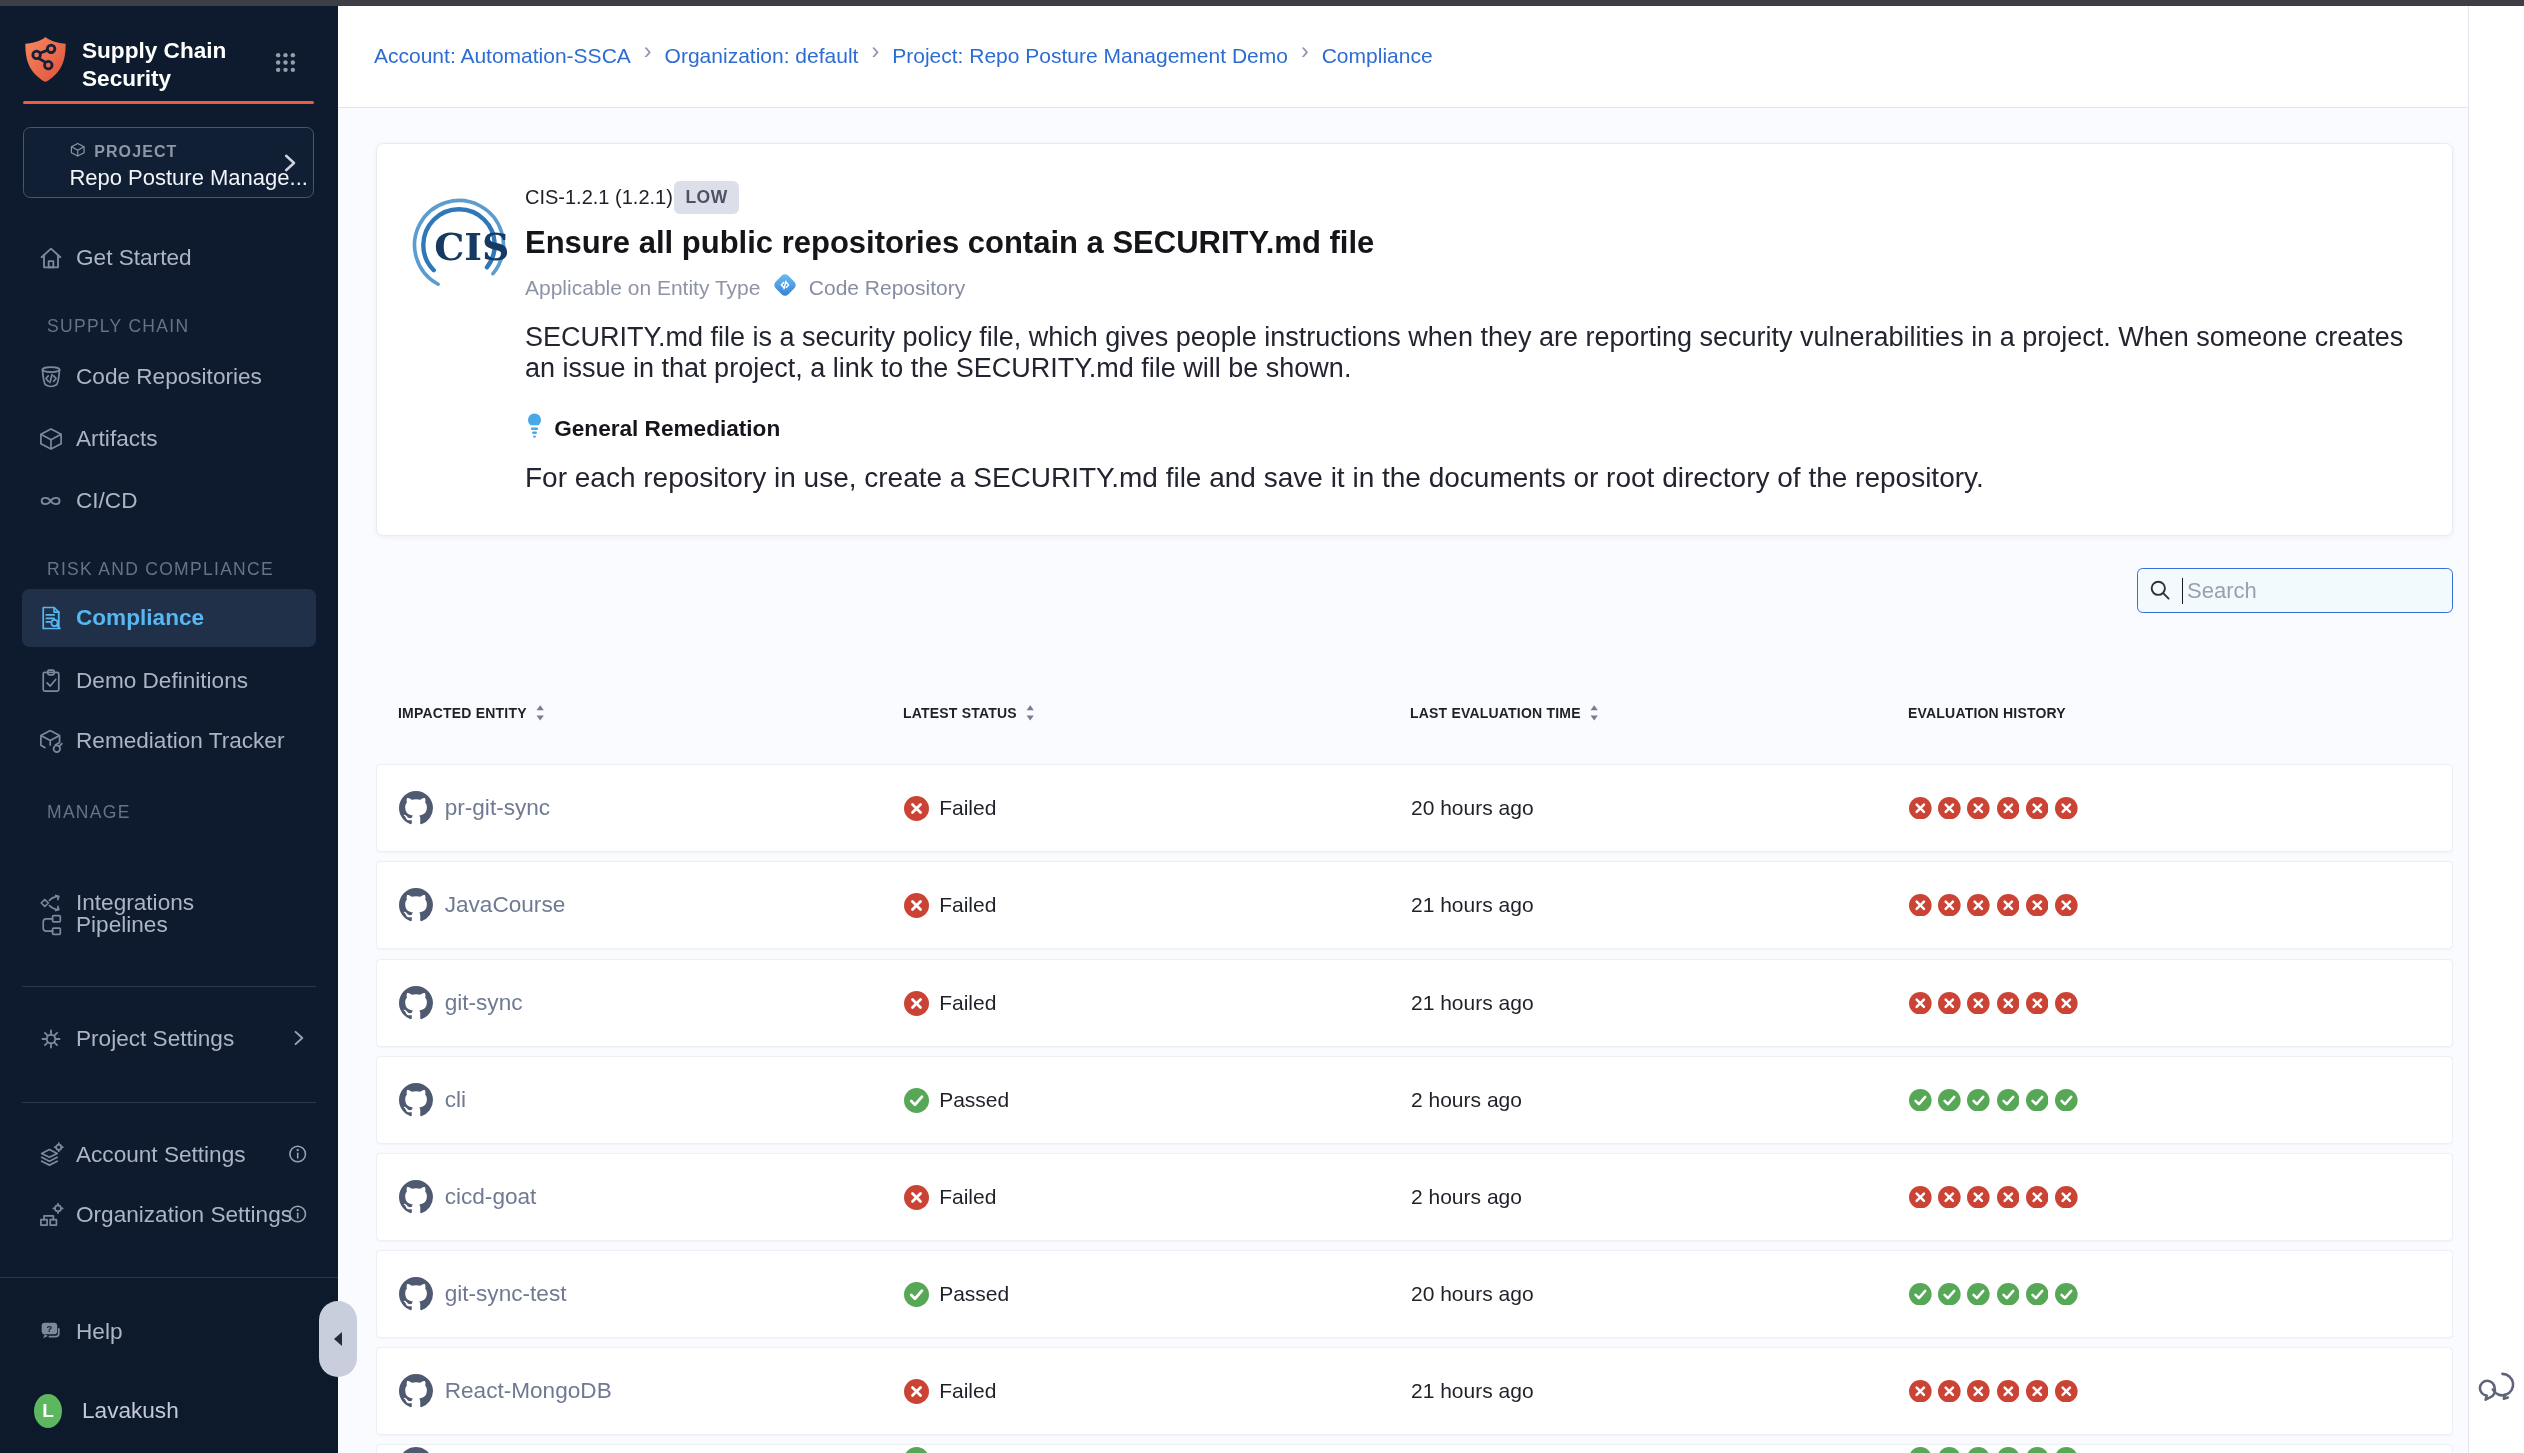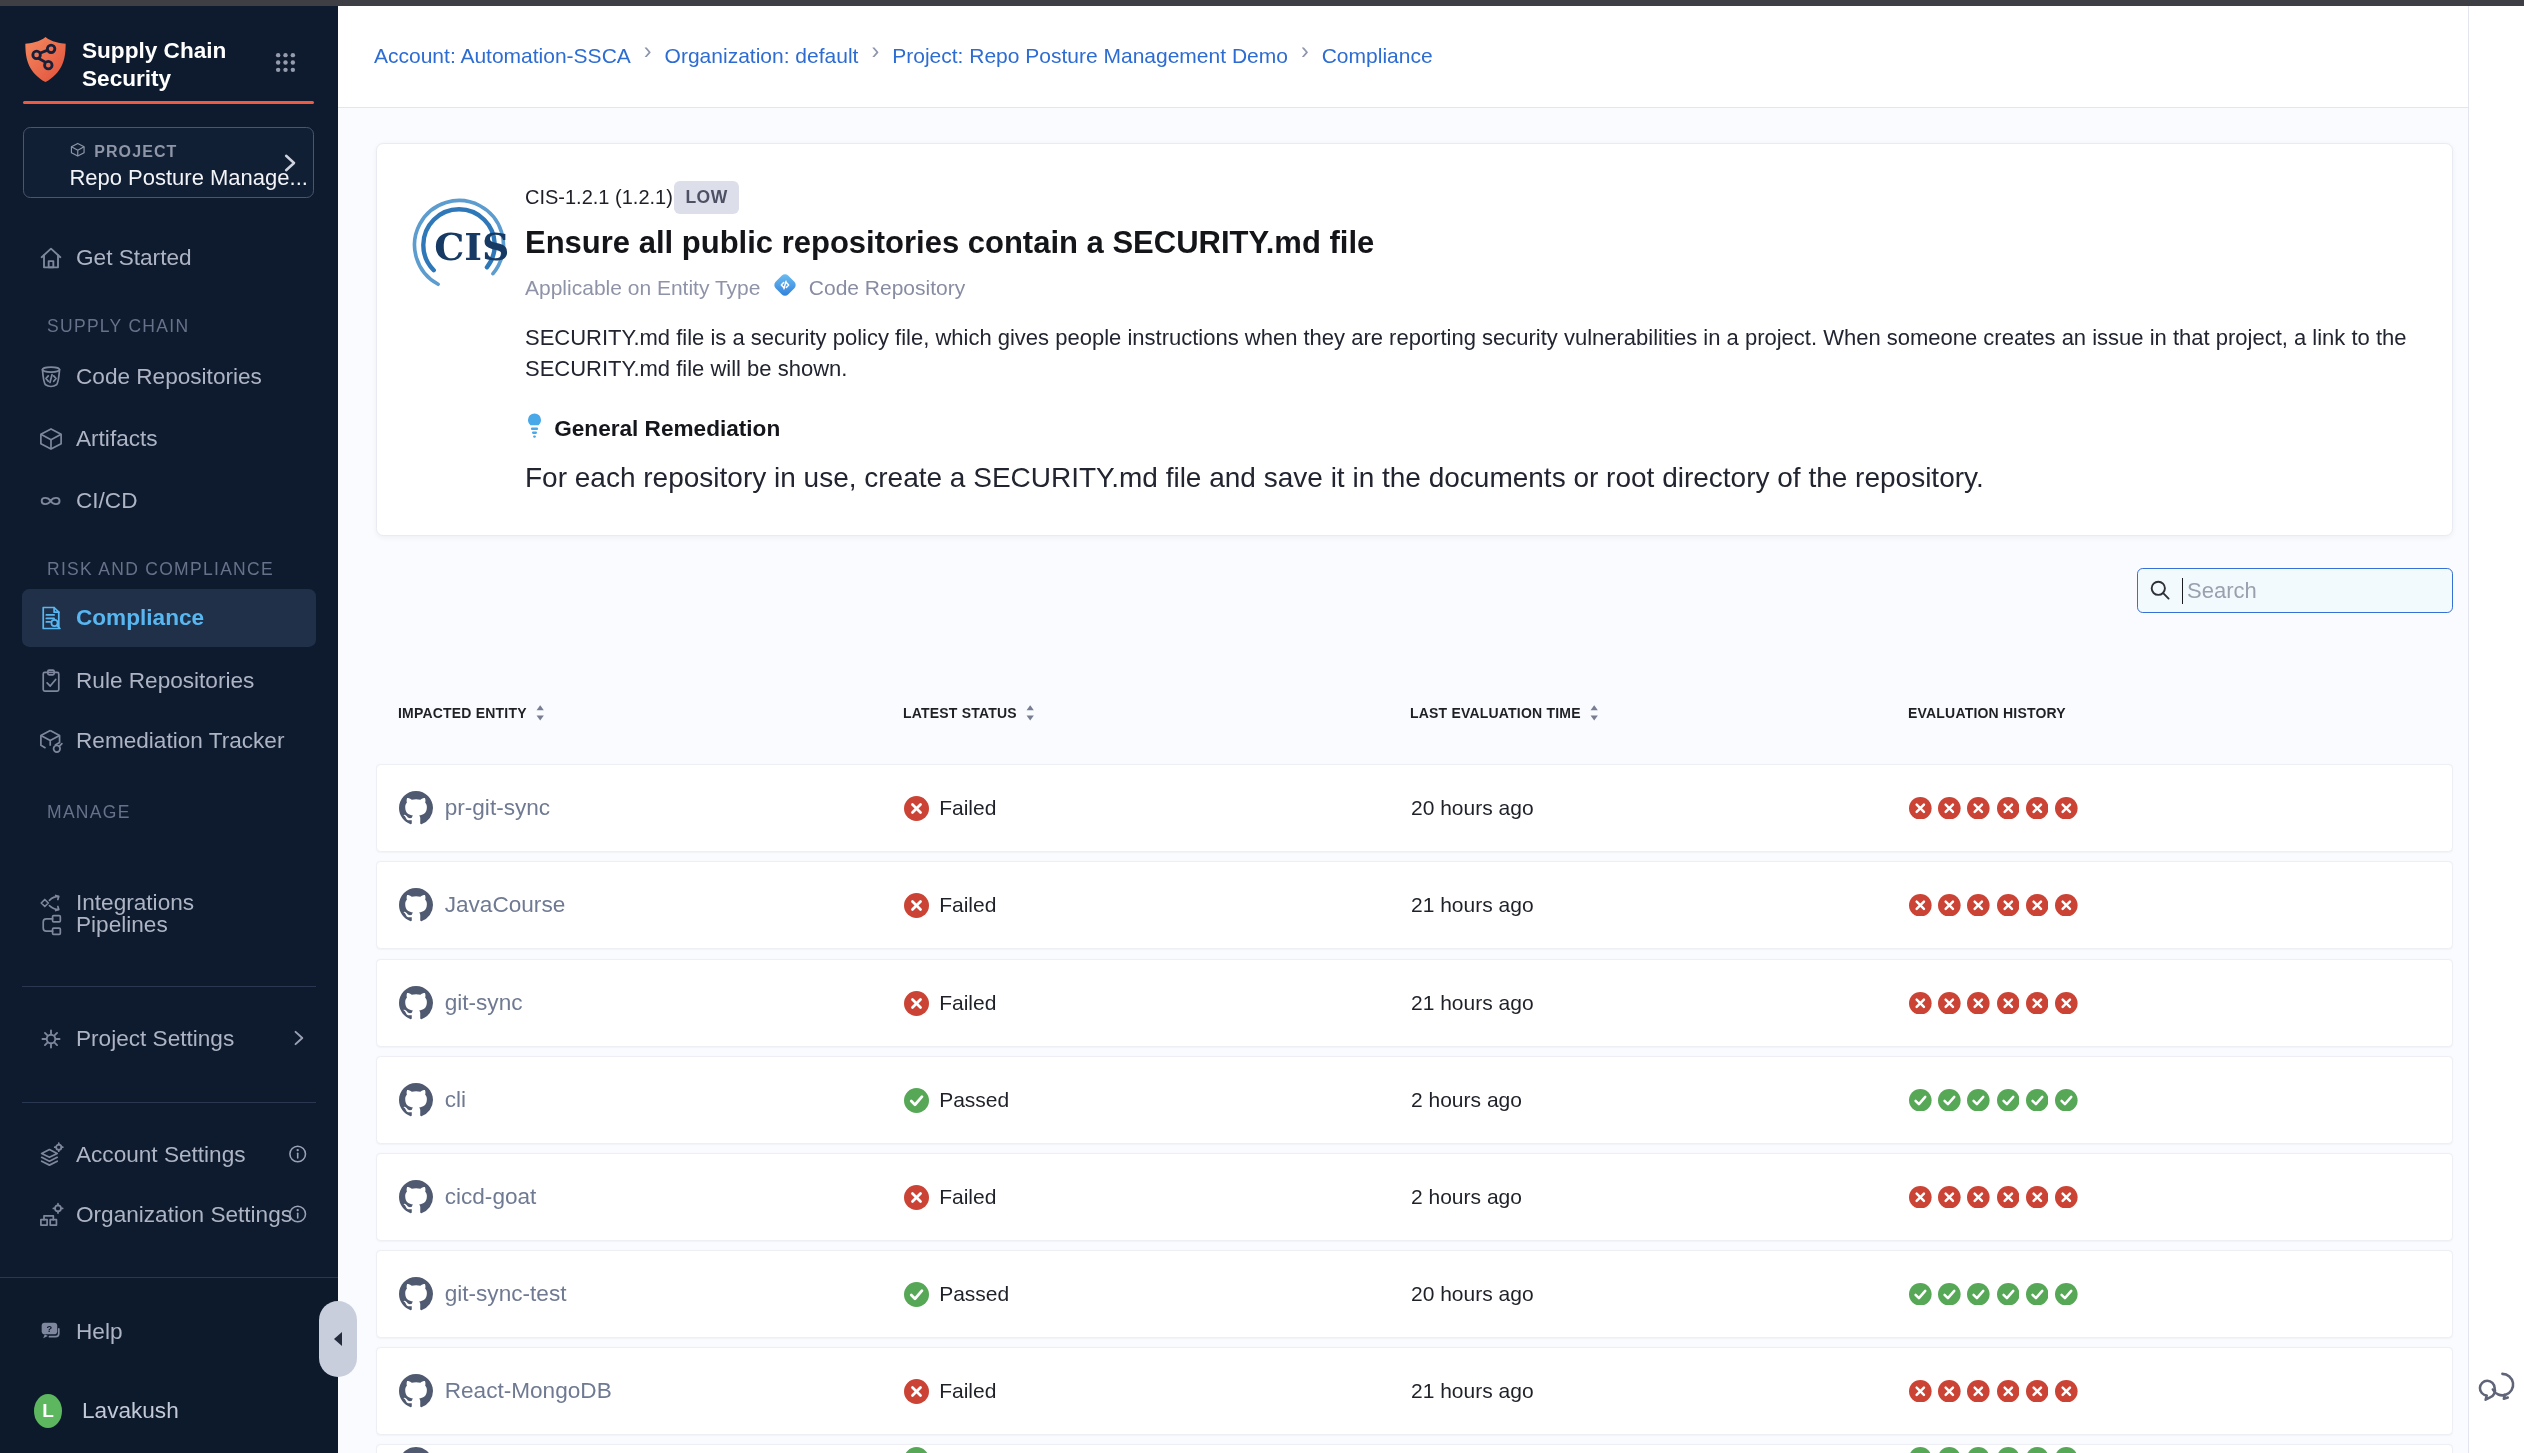--- a/index.html
+++ b/index.html
@@ -38,21 +38,21 @@
   
   .rule-card{position:absolute;left:376px;top:143px;width:2077px;height:393px;background:#fff;border:0.7px solid #e9ebf3;border-radius:7.3px;box-shadow:0 1.5px 5.8px rgba(30,40,80,.05);box-sizing:border-box;}
   .cis-logo{position:absolute;left:31px;top:50px;}
   .rule-head{position:absolute;left:148px;top:37px;width:1899px;}
   .rule-id-row{display:flex;align-items:center;gap:1px;}
   .rule-id{font-size:20px;color:#1e1f27;}
   .sev-badge{background:#dcdeea;color:#4e5163;font-size:17.5px;font-weight:700;letter-spacing:0.4px;border-radius:5.8px;padding:5.8px 11.7px;}
   .rule-title{margin-top:11.7px;font-size:31px;font-weight:700;color:#141519;}
   .applicable-row{margin-top:10.2px;display:flex;align-items:center;gap:10.2px;font-size:21px;color:#8f93a8;}
   .entity-type{color:#888ca2;}
-  .rule-desc{margin-top:17.5px;font-size:22px;line-height:31px;color:#222530;max-width:1885px;}
+  .rule-desc{margin-top:17.5px;font-size:27px;line-height:31px;color:#222530;max-width:1885px;}
   .remed-head{margin-top:28px;display:flex;align-items:center;gap:10.2px;font-size:22.6px;font-weight:700;color:#15161c;}
   .remed-text{margin-top:14.6px;font-size:28px;color:#222530;}
   
   .search-box{position:absolute;left:2137px;top:568px;width:316px;height:45px;border:1.8px solid #366fd6;border-radius:5.8px;background:#f3fafe;box-sizing:border-box;display:flex;align-items:center;}
   .search-box .sico{margin-left:10.2px;display:flex;}
   .search-box .caret{width:1.5px;height:26px;background:#1b1c22;margin-left:8.8px;}
   .search-box input{border:none;outline:none;background:transparent;font-size:22px;color:#30323c;font-family:"Liberation Sans",sans-serif;width:241px;margin-left:1.5px;}
   .search-box input::placeholder{color:#9aa0ae;}
   
   .table-head{position:absolute;left:376px;top:696px;width:2077px;height:34px;}
@@ -193,21 +193,21 @@
     </div>
 
     <div class="nav-item" style="top:655px;">
       <span class="nicon">
         <svg width="28" height="28" viewBox="0 0 36 36" fill="none" stroke="currentColor" stroke-width="2.2" stroke-linecap="round" stroke-linejoin="round">
             <rect x="8" y="7" width="20" height="24" rx="2"></rect>
             <rect x="14" y="4" width="8" height="6" rx="1.5"></rect>
             <path d="M13 20.5 l4 4 L24 16"></path>
           </svg>
       </span>
-      <span class="nlabel">Rule Repositories</span>
+      <span class="nlabel">Demo Definitions</span>
     </div>
 
     <div class="nav-item" style="top:715px;">
       <span class="nicon">
         <svg width="28" height="28" viewBox="0 0 36 36" fill="none" stroke="currentColor" stroke-width="2.2" stroke-linejoin="round">
           <path d="M17 4.5 L29 11 V20 L23 23.5 M11 27 L5 23.5 V11 L17 4.5"></path>
             <path d="M5 11 L17 17.5 L29 11 M17 17.5 V24"></path>
           <circle cx="25.5" cy="28" r="4.2"></circle>
             <path d="M28.5 25 l3.5 -3.5" stroke-linecap="round"></path>
         </svg>

